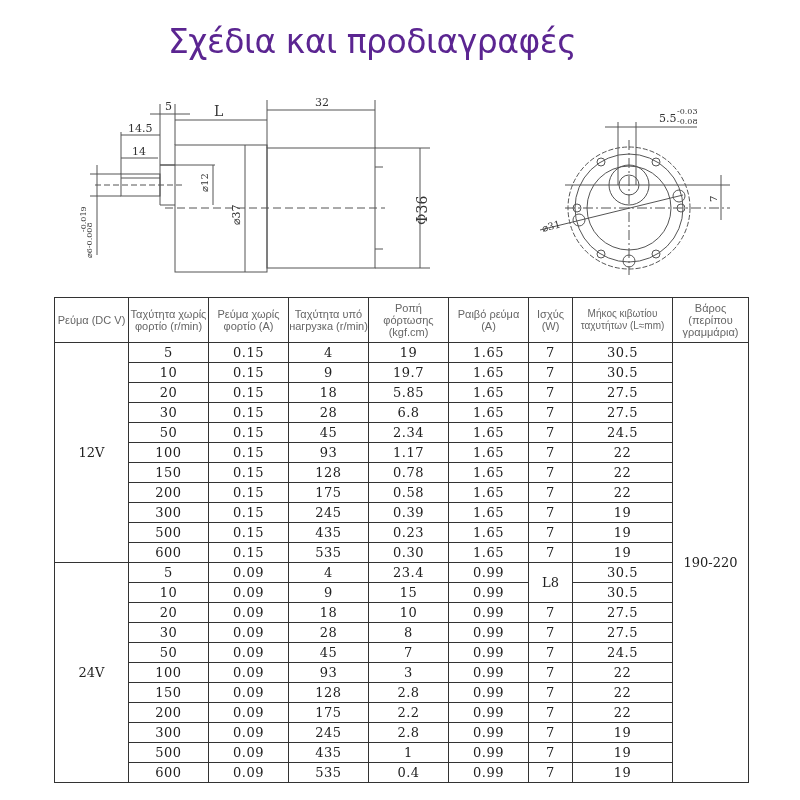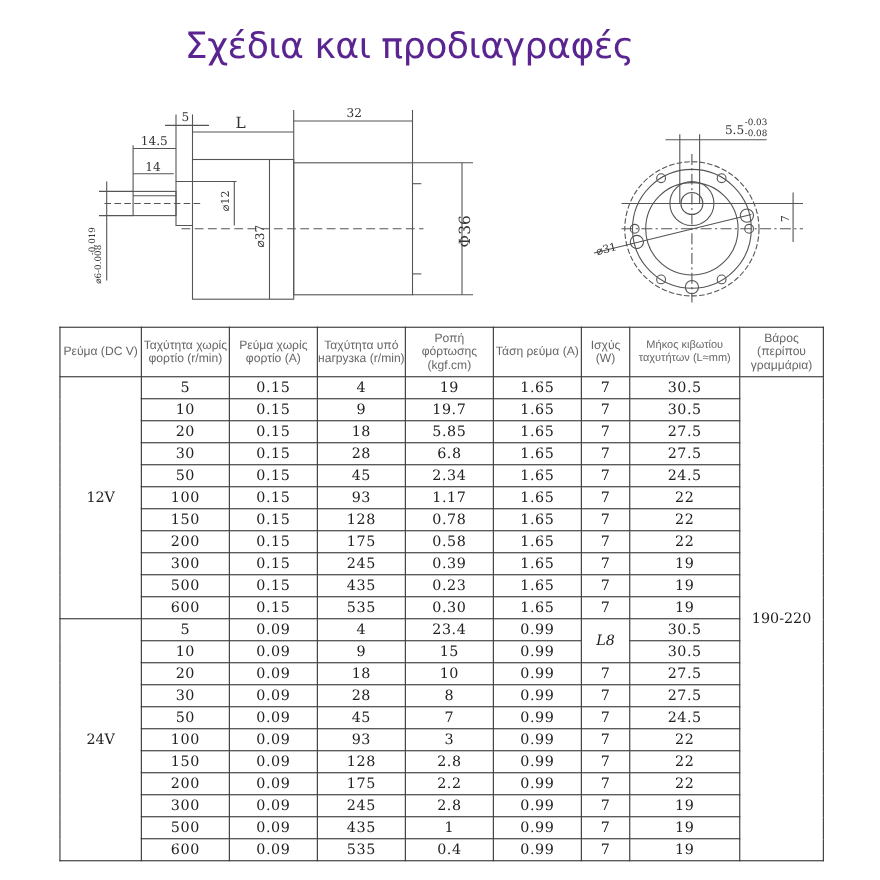--- a/index.html
+++ b/index.html
@@ -22,21 +22,21 @@
     font-family: "DejaVu Serif", serif; font-size: 13px; color: #222; height: 19px; line-height: 19px;
   }
   table.spec th {
     font-family: Liberation Sans, sans-serif; font-weight: normal; color: #666;
     height: 44px; line-height: 12px; font-size: 11px; margin-top: 28px;
   }
   th.big { font-size: 14px; line-height: 16px; }
   th.bigger { font-size: 16px; line-height: 17px; }
   td.group { font-size: 17px; color: #222; }
   td.weight { border-bottom: 1.3px solid #333; }
-  td.l8 { font-family: "DejaVu Sans", sans-serif; font-size: 10px; color: #444; font-style: italic; }
+  td.l8 { font-family: "DejaVu Sans", sans-serif; font-size: 10px; color: #444; }
   .num { letter-spacing: 0.5px; }
 </style>
 </head>
 <body>
 
 <div class="title">Σχέδια και προδιαγραφές</div>
 
 <svg class="drawing" width="800" height="290" viewBox="0 0 800 290">
   <g stroke="#555" stroke-width="1" fill="none">
 
@@ -129,21 +129,21 @@
       <col style="width:100px">
       <col style="width:76px">
   </colgroup>
   <thead>
     <tr>
       <th class="big">Ρεύμα (DC V)</th>
       <th>Ταχύτητα χωρίς φορτίο (r/min)</th>
       <th>Ρεύμα χωρίς φορτίο (A)</th>
       <th>Ταχύτητα υπό нагрузка (r/min)</th>
       <th>Ροπή φόρτωσης (kgf.cm)</th>
-      <th class="bigger">Τάση ρεύμα (A)</th>
+      <th class="bigger">Ραιβό ρεύμα (A)</th>
       <th class="big">Ισχύς (W)</th>
       <th style="font-size:10px">Μήκος κιβωτίου ταχυτήτων (L≈mm)</th>
       <th>Βάρος (περίπου γραμμάρια)</th>
     </tr>
   </thead>
   <tbody id="tbody">
       <tr>
         <td rowspan="11" class="group">12V</td>
         <td class="num">5</td>
         <td class="num">0.15</td>

